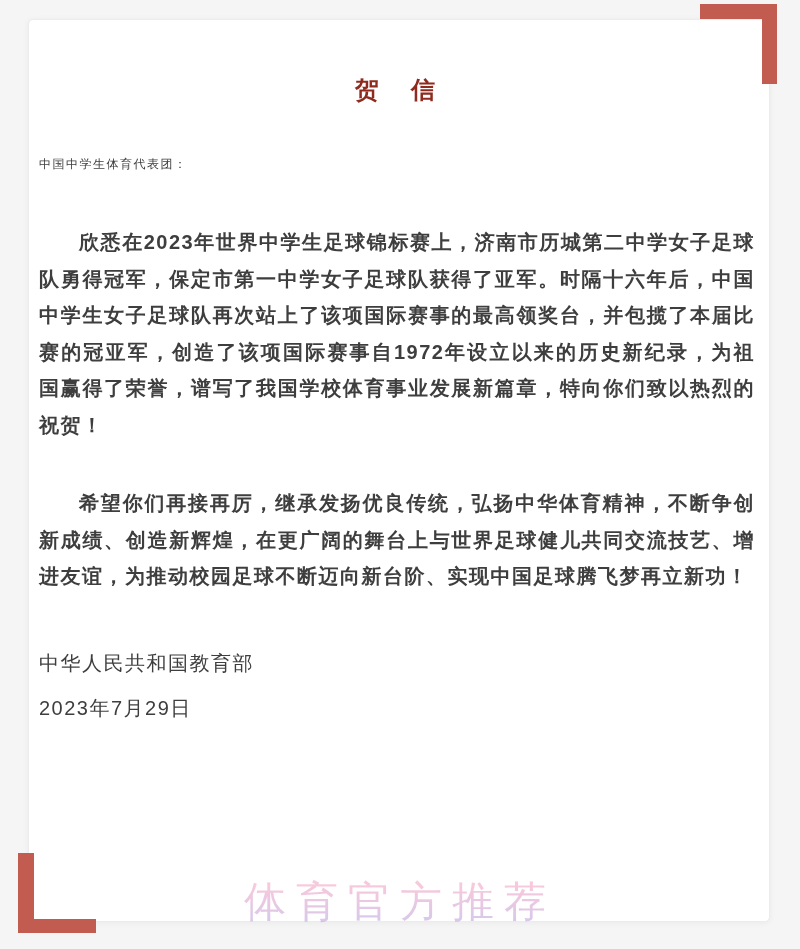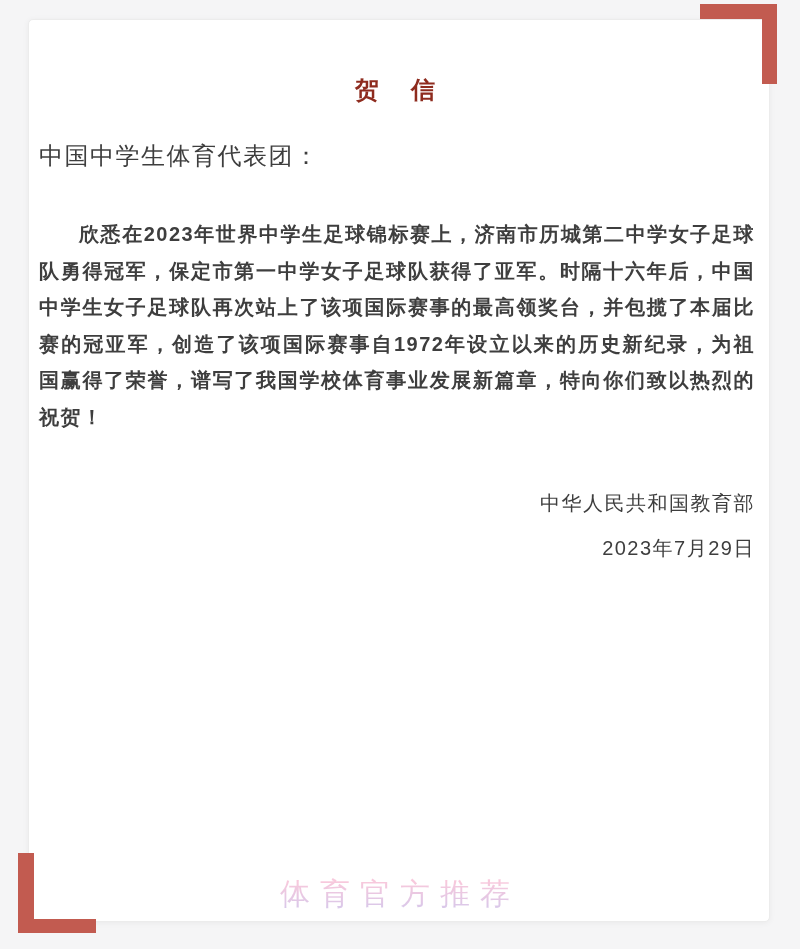--- a/index.html
+++ b/index.html
@@ -45,56 +45,55 @@
   .letter-title{
     margin-top:54px;
     text-align:center;
     font-size:24px;
     font-weight:bold;
     letter-spacing:4px;
     color:var(--title-red);
   }
 
   .salutation{
-    margin-top:32px;
-    font-size:24px;
+    margin-top:40px;
+    font-size:12px;
     letter-spacing:1.5px;
     line-height:36px;
     color:var(--body-text);
   }
 
   .body-paragraph{
     margin-top:42px;
     font-size:20px;
     letter-spacing:1.5px;
     line-height:36.5px;
     color:var(--body-text);
     text-align:justify;
     text-indent:2em;
     font-weight:bold;
   }
 
   .signature-block{
     margin-top:50px;
-    text-align:right;
     font-size:20px;
     letter-spacing:1.5px;
     line-height:37px;
     color:var(--body-text);
   }
   .signature-date{margin-top:8px;}
 
   .watermark{
     position:absolute;
     left:50%;
     top:874px;
     transform:translateX(-50%);
     z-index:4;
     font-family:"Liberation Serif","DejaVu Serif",serif;
-    font-size:30px;
+    font-size:42px;
     letter-spacing:10px;
     white-space:nowrap;
     background:linear-gradient(to bottom,#f3a6c6 20%,#b7a4e0 95%);
     -webkit-background-clip:text;
     background-clip:text;
     color:transparent;
     opacity:0.6;
     pointer-events:none;
   }
 </style>
@@ -108,20 +107,21 @@
 
   <div class="letter-card">
 
     <div class="letter-title">贺　信</div>
 
     <div class="salutation">中国中学生体育代表团：</div>
 
     <p class="body-paragraph">欣悉在2023年世界中学生足球锦标赛上，济南市历城第二中学女子足球队勇得冠军，保定市第一中学女子足球队获得了亚军。时隔十六年后，中国中学生女子足球队再次站上了该项国际赛事的最高领奖台，并包揽了本届比赛的冠亚军，创造了该项国际赛事自1972年设立以来的历史新纪录，为祖国赢得了荣誉，谱写了我国学校体育事业发展新篇章，特向你们致以热烈的祝贺！</p>
 
 
+    <p class="body-paragraph">希望你们再接再厉，继承发扬优良传统，弘扬中华体育精神，不断争创新成绩、创造新辉煌，在更广阔的舞台上与世界足球健儿共同交流技艺、增进友谊，为推动校园足球不断迈向新台阶、实现中国足球腾飞梦再立新功！</p>
 
     <div class="signature-block">
       <div class="signature-name">中华人民共和国教育部</div>
       <div class="signature-date">2023年7月29日</div>
     </div>
 
   </div>
 
   <div class="watermark">体育官方推荐</div>
 

